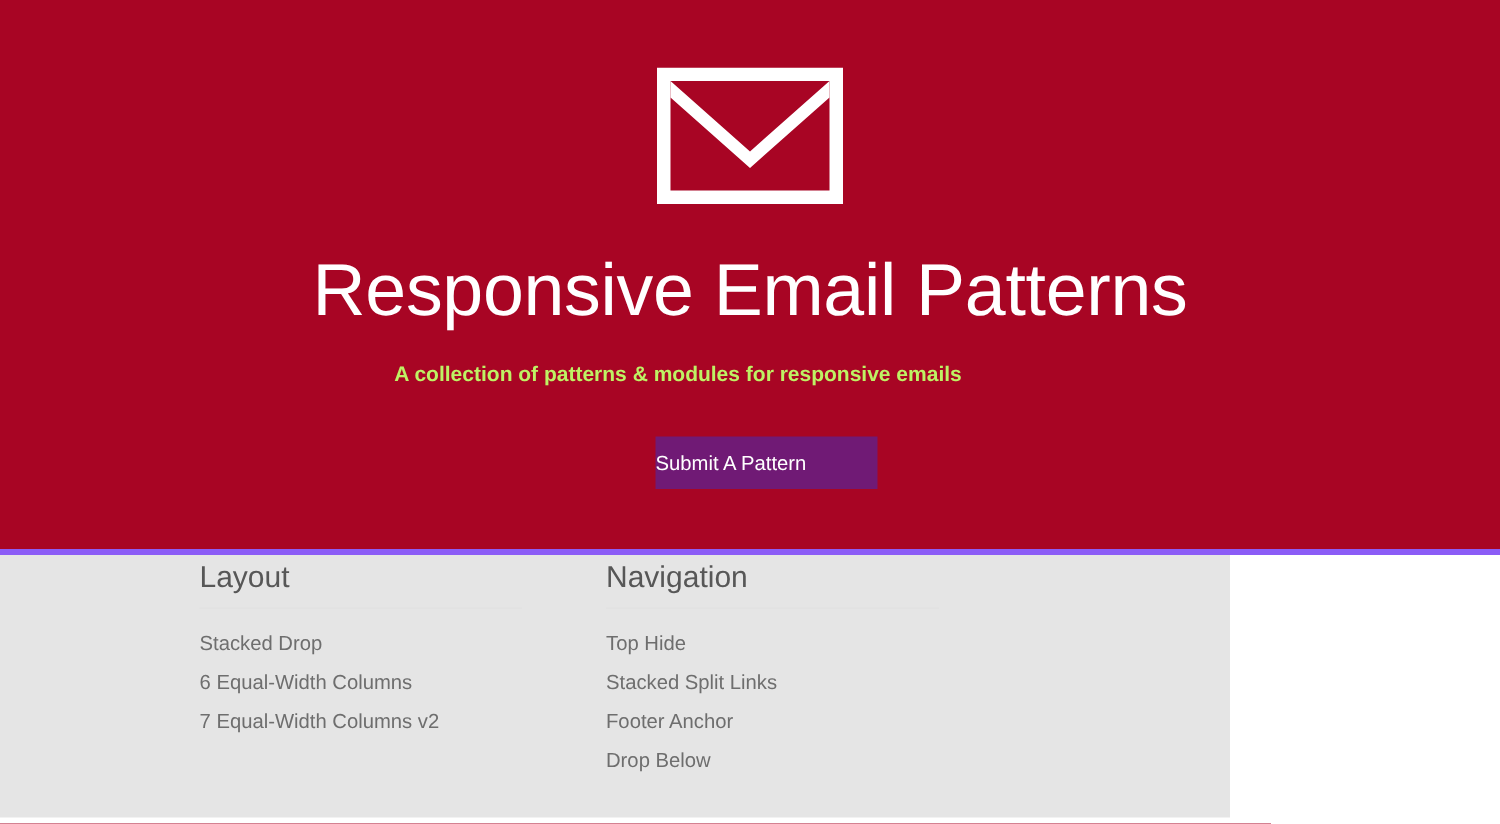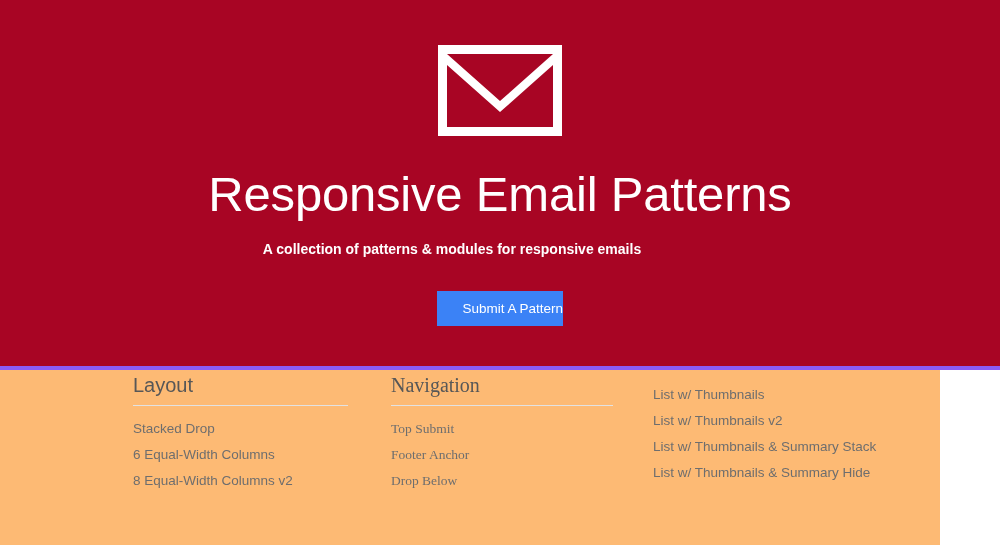--- a/index.html
+++ b/index.html
@@ -49,55 +49,55 @@
   }
 
   .hero-subtitle {
     position: absolute;
     top: 240px;
     left: 0;
     width: 904px;
     font-size: 14px;
     font-weight: bold;
     line-height: 18px;
-    color: #ffffff;
+    color: #bef264;
     text-align: center;
   }
 
   .submit-btn {
     position: absolute;
     top: 291px;
     left: 437px;
-    width: 126px;
+    width: 148px;
     height: 35px;
-    background: #3b82f6;
+    background: #701a75;
     color: #ffffff;
     border: none;
     font-family: "Liberation Sans", sans-serif;
     font-size: 13.5px;
     line-height: 35px;
-    text-align: right;
+    text-align: left;
     cursor: pointer;
     padding: 0;
   }
 
   
   .patterns {
     position: relative;
-    width: 940px;
+    width: 820px;
     height: 175px;
-    background: #fdba74;
+    background: #e5e5e5;
   }
 
   .col {
     position: absolute;
     top: 400px;
   }
   .col-0 { left: 133px; width: 215px; }
-  .col-1 { left: 391px; width: 222px; font-family: Liberation Serif, serif; }
+  .col-1 { left: 404px; width: 222px; }
   .col-2 { left: 653px; width: 212px; }
 
   
   .patterns .col { top: 2px; }
 
   .col-heading {
     font-size: 20px;
     font-weight: 300;
     color: #575757;
     line-height: 26px;
@@ -137,35 +137,30 @@
 
 </header>
 
 <main class="patterns">
 
   <section class="col col-0">
     <h2 class="col-heading">Layout</h2>
     <ul class="col-list">
       <li>Stacked Drop</li>
       <li>6 Equal-Width Columns</li>
-      <li>8 Equal-Width Columns v2</li>
+      <li>7 Equal-Width Columns v2</li>
     </ul>
   </section>
 
   <section class="col col-1">
     <h2 class="col-heading">Navigation</h2>
     <ul class="col-list">
-      <li>Top Submit</li>
+      <li>Top Hide</li>
+      <li>Stacked Split Links</li>
       <li>Footer Anchor</li>
       <li>Drop Below</li>
     </ul>
   </section>
 
   <section class="col col-2">
-    <ul class="col-list">
-      <li>List w/ Thumbnails</li>
-      <li>List w/ Thumbnails v2</li>
-      <li>List w/ Thumbnails &amp; Summary Stack</li>
-      <li>List w/ Thumbnails &amp; Summary Hide</li>
-    </ul>
   </section>
 
 </main>
 
 </body></html>

